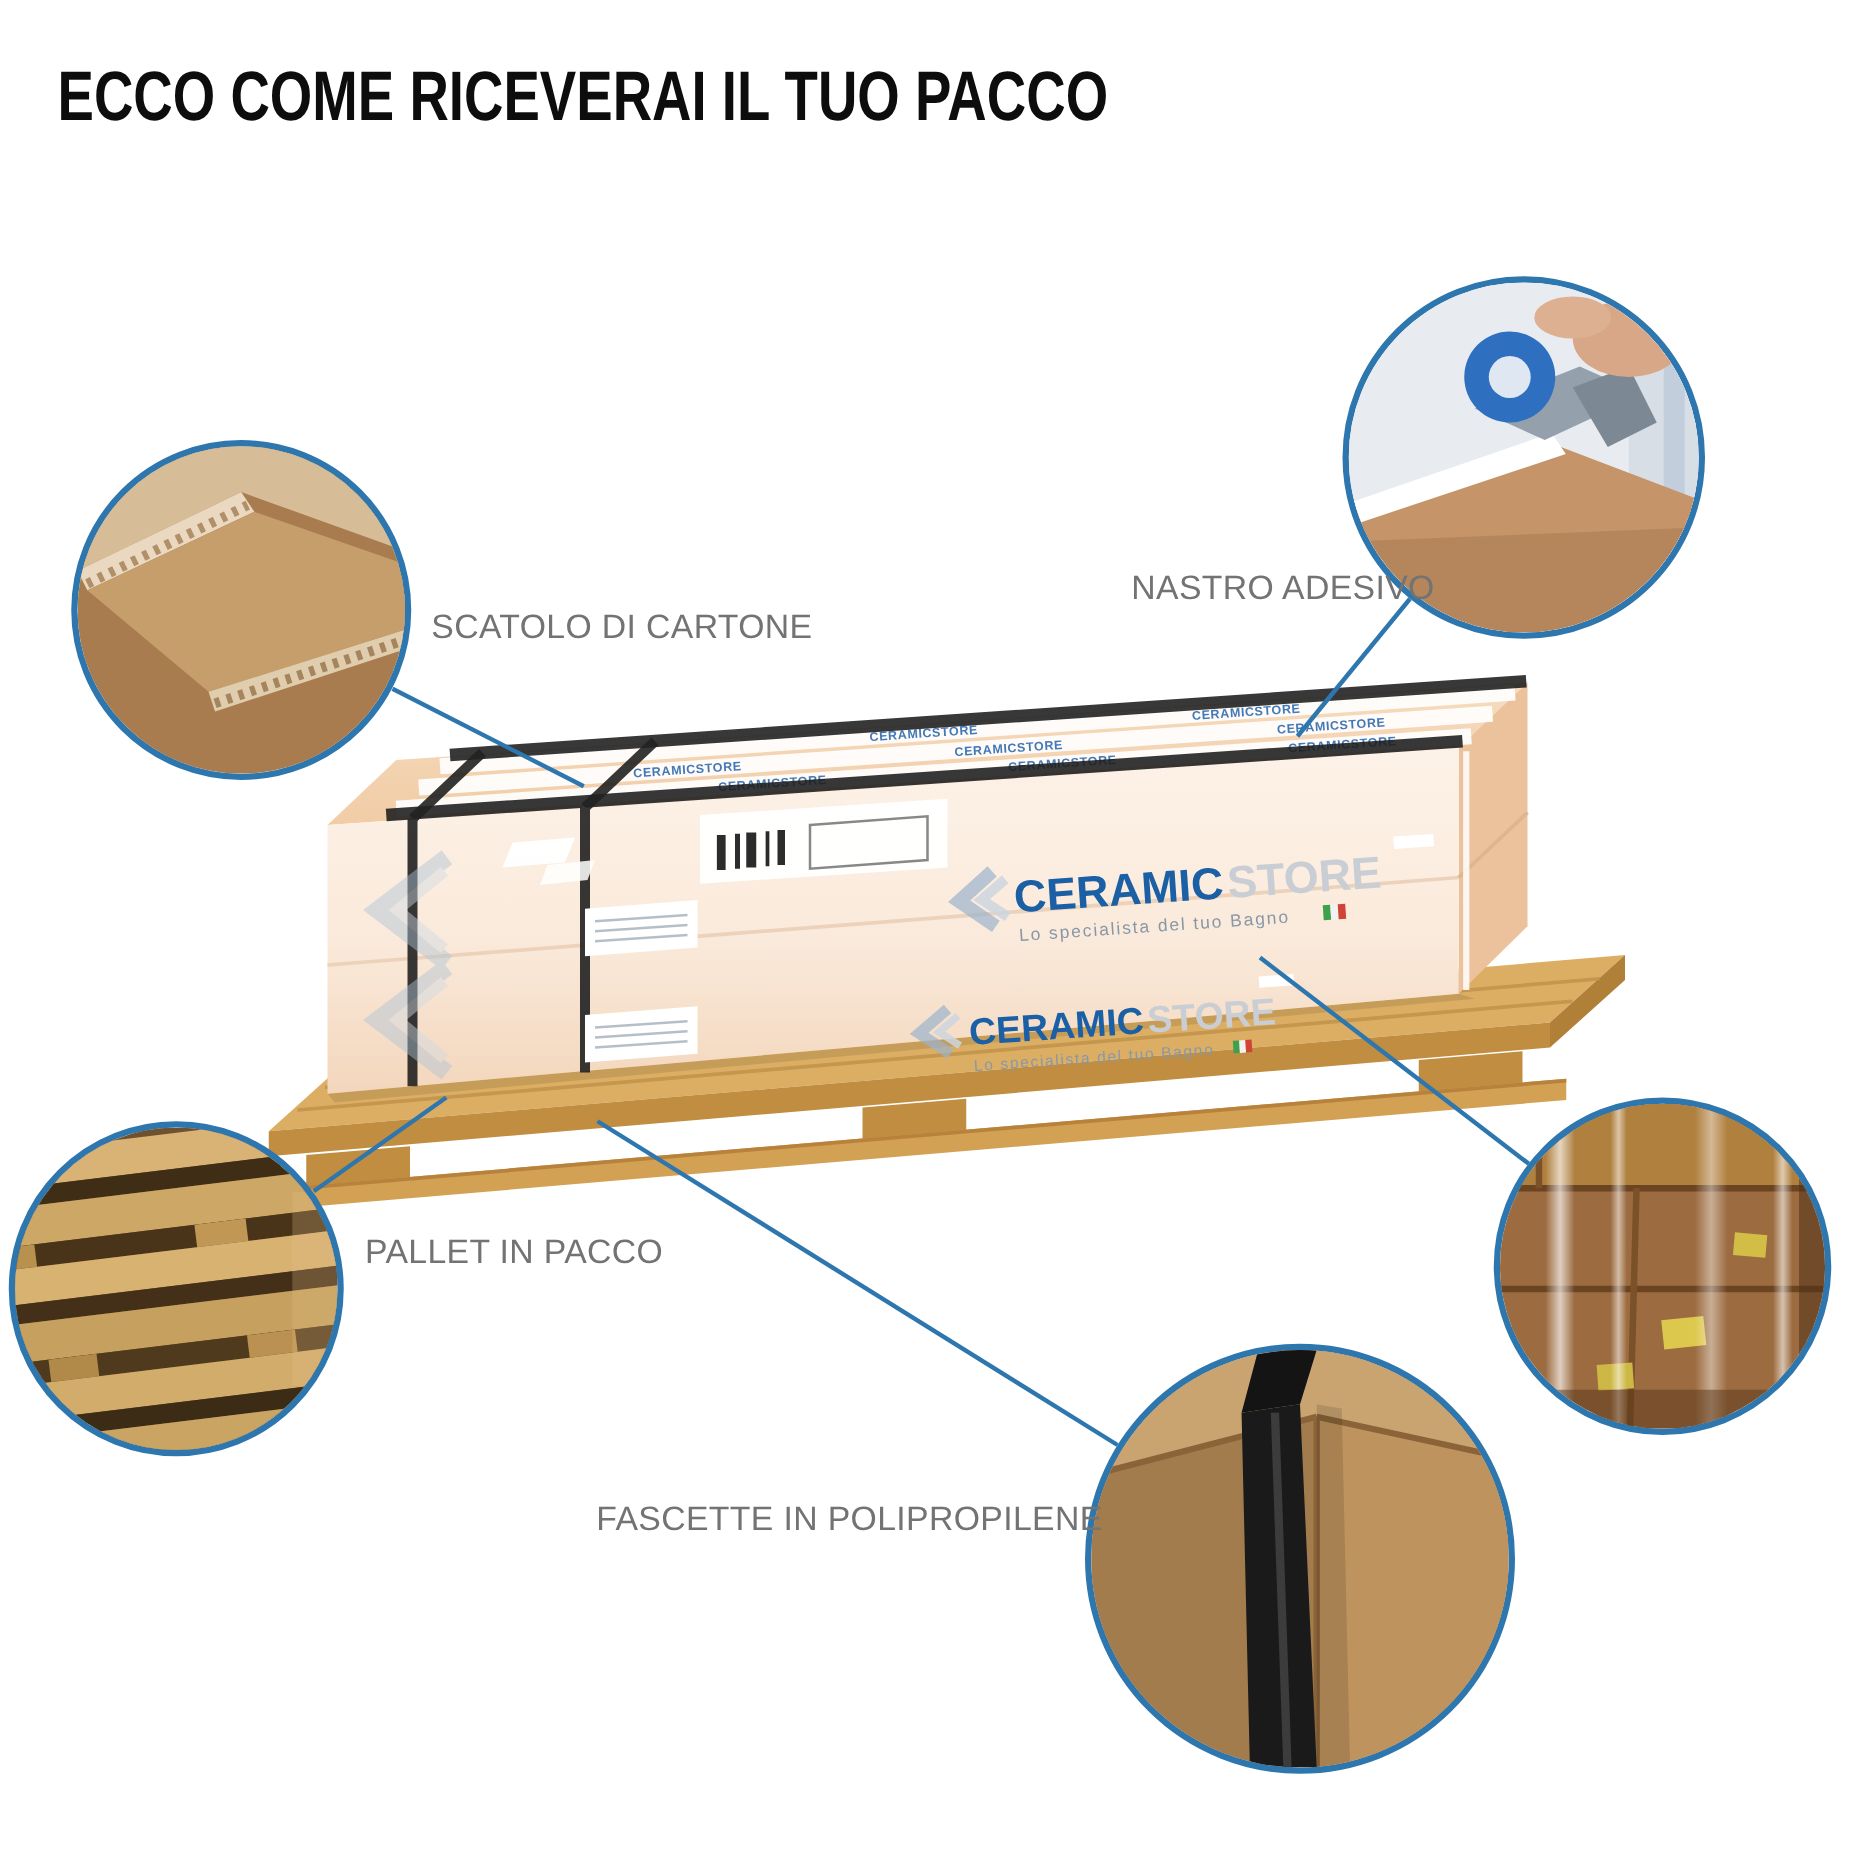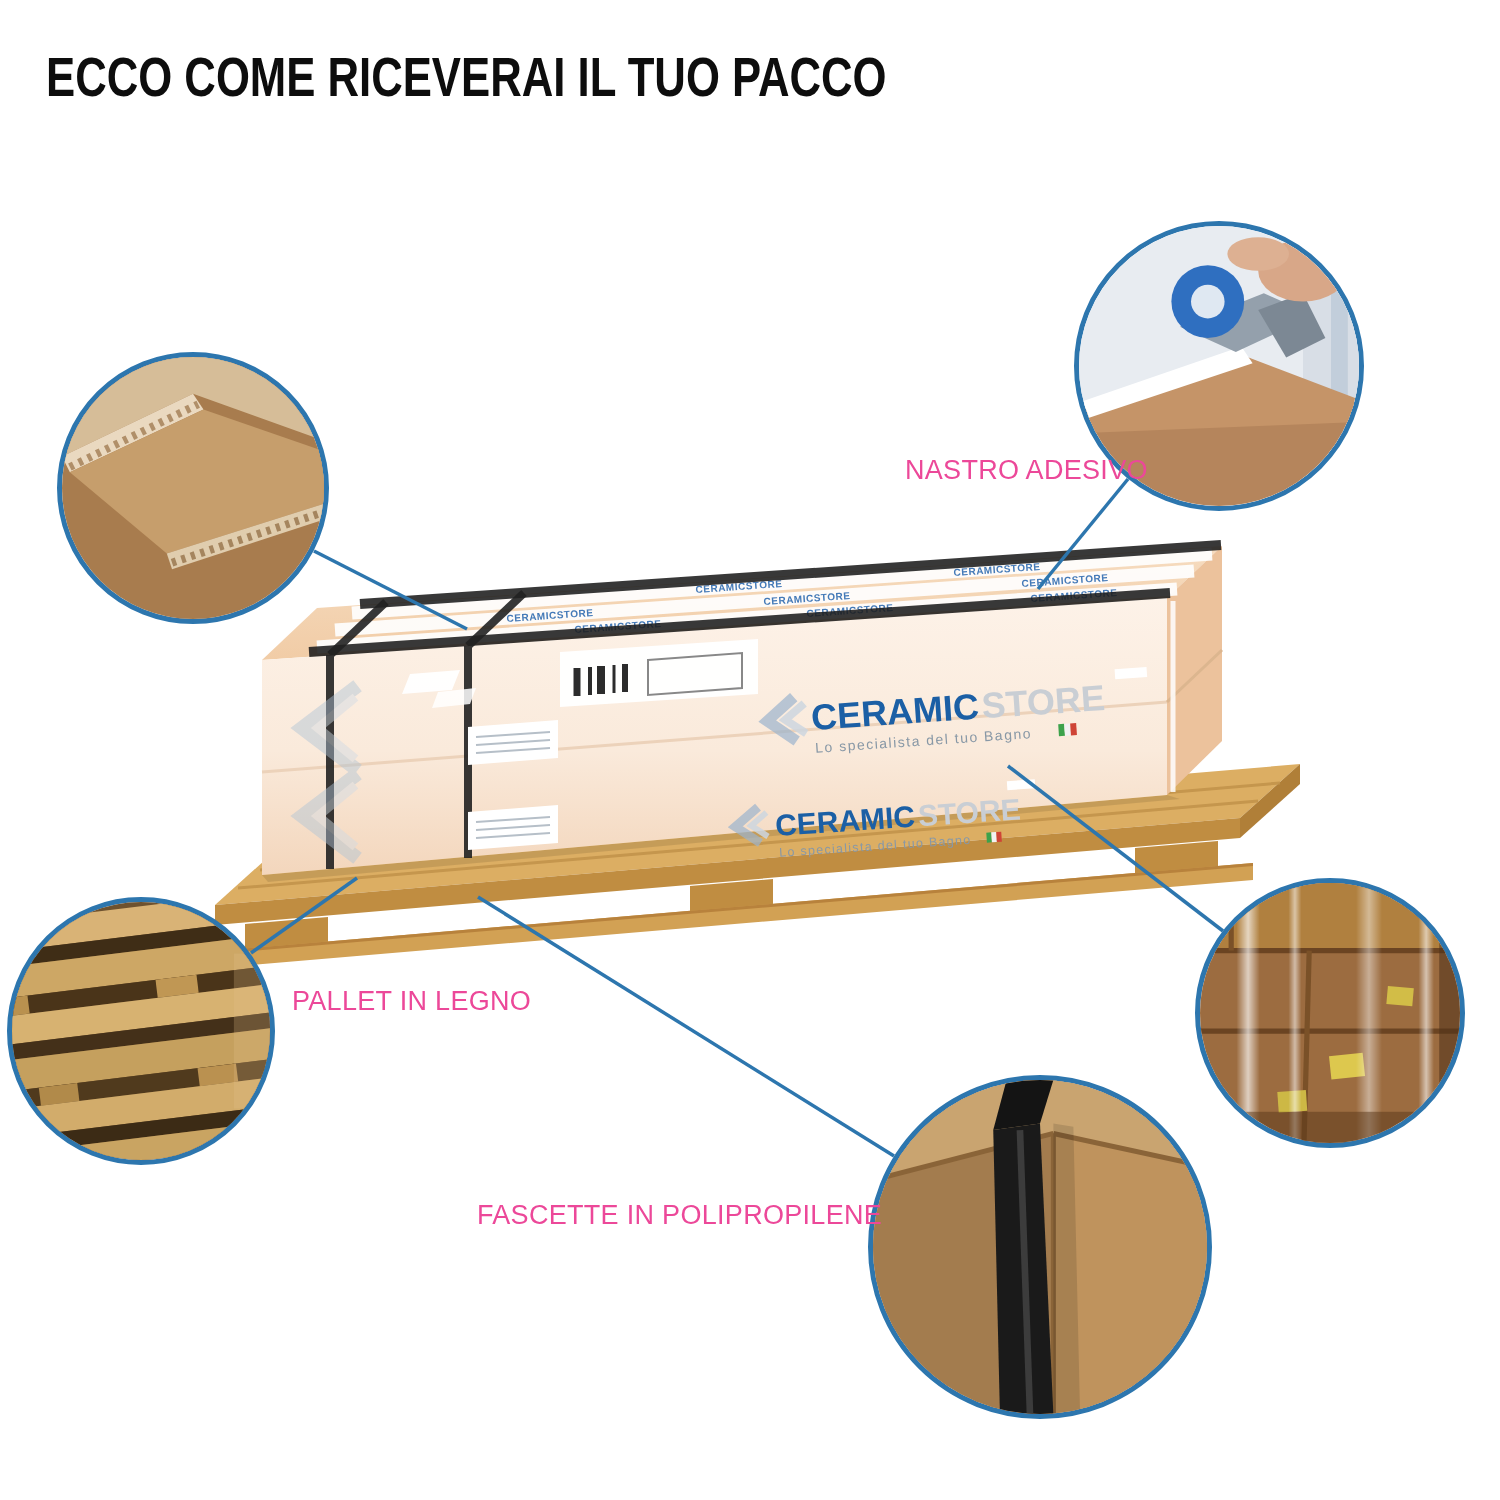--- a/index.html
+++ b/index.html
@@ -18,21 +18,21 @@
     transform:scaleX(0.78); transform-origin:left top;
     white-space:nowrap; z-index:3;
   }
   .callout-circle {
     position:absolute; border-radius:50%;
     border:5px solid #2d76ae; overflow:hidden;
     background:#fff; z-index:2;
   }
   .callout-circle svg { display:block; width:100%; height:100%; }
   .callout-label {
-    position:absolute; font-size:27px; color:#ec4899;
+    position:absolute; font-size:27px; color:#737373;
     white-space:nowrap; letter-spacing:0.3px; z-index:3;
   }
   svg text { font-family:"Liberation Sans", sans-serif; }
 </style>
 </head>
 <body>
 
 <div class="canvas">
 
   <svg class="scene-svg" width="1500" height="1500" viewBox="0 0 1500 1500">
@@ -266,17 +266,18 @@
       <line x1="54" y1="16" x2="54" y2="100" stroke="#8a6438" stroke-width="1.5"></line>
       <line x1="0" y1="30" x2="54" y2="16" stroke="#8a6438" stroke-width="1.5"></line>
       <line x1="54" y1="16" x2="100" y2="26" stroke="#8a6438" stroke-width="1.5"></line>
       <polygon points="54,13 60,14 62,100 54,100" fill="#000000" opacity="0.12"></polygon>
       <polygon points="40,0 54,0 50,13 36,15" fill="#141414"></polygon>
       <polygon points="36,15 50,13 54,100 38,100" fill="#1a1a1a"></polygon>
       <line x1="44" y1="15" x2="47" y2="100" stroke="#3c3c3c" stroke-width="2"></line>
     </svg>
   </div>
 
+  <div class="callout-label" style="left:345px; top:486px">SCATOLO DI CARTONE</div>
   <div class="callout-label" style="left:905px; top:455px">NASTRO ADESIVO</div>
-  <div class="callout-label" style="left:292px; top:986px">PALLET IN LEGNO</div>
+  <div class="callout-label" style="left:292px; top:986px">PALLET IN PACCO</div>
   <div class="callout-label" style="left:477px; top:1200px">FASCETTE IN POLIPROPILENE</div>
 
 </div>
 
 </body></html>

